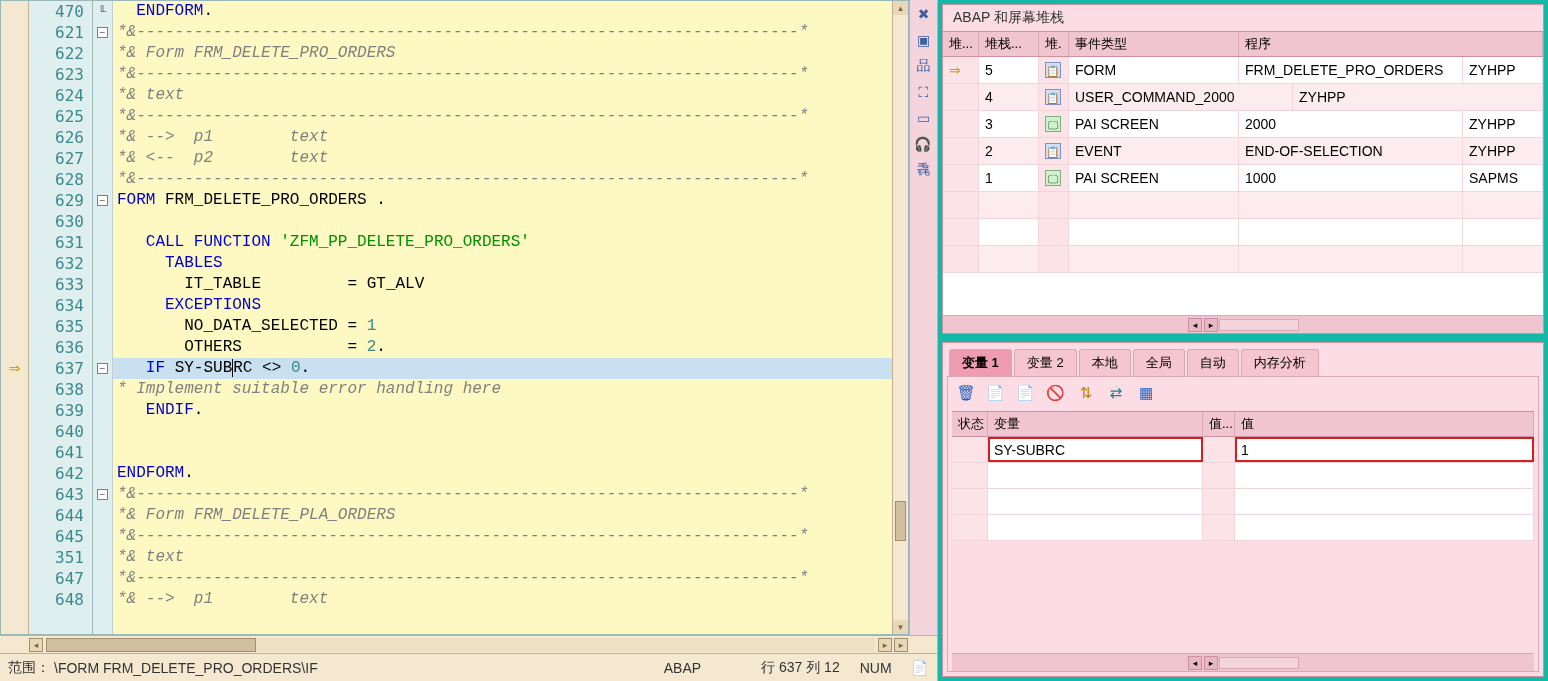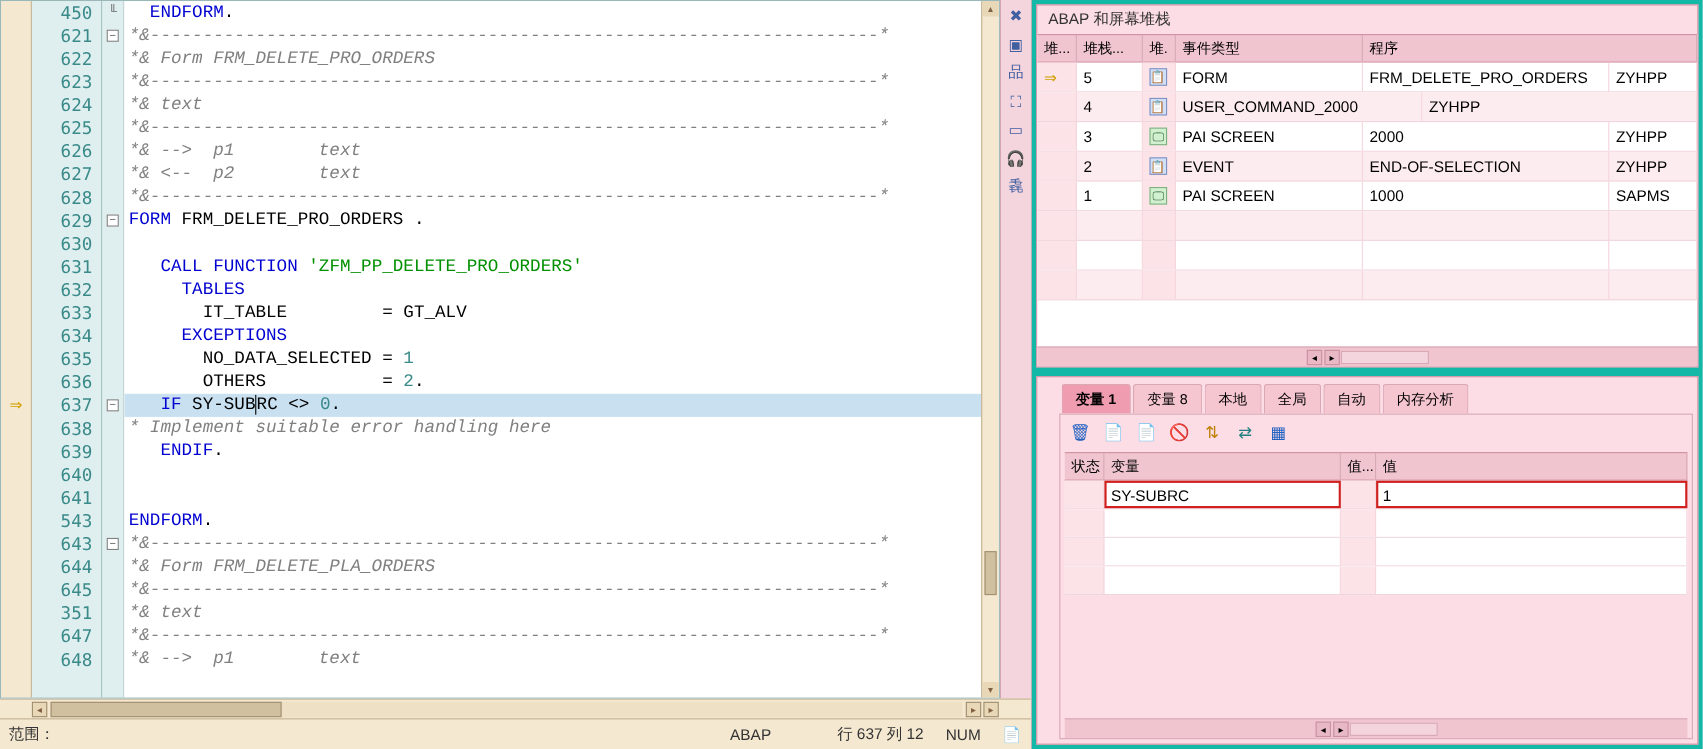--- a/index.html
+++ b/index.html
@@ -7,21 +7,21 @@
 .left-panel { width: 938px; height: 681px; display: flex; flex-direction: column; border-right: 1px solid #d4a5b0; }
 .code-area { flex: 1; display: flex; background: #dfeeee; border: 1px solid #9bb8b8; position: relative; }
 .marker-gutter { width: 28px; background: #f5e8d0; border-right: 1px solid #c0b090; }
 .marker-gutter .marker-row { height: 21px; }
 .marker-gutter .exec-arrow { color: #d4a000; font-size: 14px; text-align: center; line-height: 21px; }
 .line-gutter { width: 64px; background: #dfeeee; text-align: right; padding-right: 8px; border-right: 1px solid #9bb8b8; }
 .line-gutter .ln { height: 21px; line-height: 21px; color: #3a8a8a; font-family: Consolas, monospace; font-size: 16px; }
 .fold-gutter { width: 20px; background: #dfeeee; border-right: 1px solid #c0d0d0; }
 .fold-gutter .fold-row { height: 21px; line-height: 21px; text-align: center; color: #666; font-size: 11px; }
 .fold-box { display: inline-block; width: 11px; height: 11px; border: 1px solid #808080; background: #fff; line-height: 9px; font-size: 10px; color: #555; cursor: pointer; }
-.code-text { flex: 1; background: #ffffff; font-family: Consolas, "Courier New", monospace; font-size: 16px; line-height: 21px; white-space: pre; overflow: hidden; position: relative; }
+.code-text { flex: 1; background: #fef9c3; font-family: Consolas, "Courier New", monospace; font-size: 16px; line-height: 21px; white-space: pre; overflow: hidden; position: relative; }
 .code-text .cl { height: 21px; padding-left: 4px; }
 .code-text .cl.current { background: #c8e0f0; }
 .kw { color: #0000d0; }
 .comment { color: #808080; font-style: italic; }
 .string { color: #009000; }
 .num { color: #3a8a8a; }
 .op { color: #000; }
 .ident { color: #000; }
 .vscroll { width: 16px; background: #f5e8d0; border-left: 1px solid #c0b090; position: relative; }
 .vscroll .thumb { position: absolute; left: 2px; right: 2px; top: 500px; height: 40px; background: #d0c0a0; border: 1px solid #a09070; }
@@ -49,21 +49,21 @@
 .grid-row.alt { background: #fdecef; }
 .grid-row .gc { padding: 0 6px; border-right: 1px solid #f5d5dd; height: 100%; display: flex; align-items: center; overflow: hidden; white-space: nowrap; }
 .grid-row .gc.bg-pale { background: #fbe3e8; }
 .stack-arrow { color: #d4a000; font-size: 14px; }
 .type-icon { width: 16px; height: 16px; display: inline-block; text-align: center; font-size: 11px; line-height: 16px; }
 .type-icon.form { background: #d0e0f8; border: 1px solid #8090c0; color: #304080; }
 .type-icon.screen { background: #d0f0d0; border: 1px solid #80b080; color: #306030; }
 .grid-hscroll { height: 18px; background: #f0c5d0; border-top: 1px solid #d8a8b5; display: flex; align-items: center; justify-content: center; }
 .grid-hscroll .sbtn { width: 14px; height: 14px; background: #e8b8c5; border: 1px solid #c890a0; font-size: 9px; text-align: center; line-height: 12px; margin: 0 1px; }
 .grid-hscroll .strack { width: 80px; height: 12px; background: #f5d5dd; border: 1px solid #d8a8b5; }
-.vars-pane { margin: 4px; border: 1px solid #d090a0; background: #fcdde5; flex: 1; display: flex; flex-direction: column; padding-left: 16px; }
+.vars-pane { margin: 4px; border: 1px solid #d090a0; background: #fcdde5; flex: 1; display: flex; flex-direction: column; }
 .tabstrip { display: flex; padding: 6px 6px 0 6px; gap: 2px; align-items: flex-end; }
 .tab { padding: 4px 12px; background: #f5c5d0; border: 1px solid #d8a8b5; border-bottom: none; border-radius: 3px 3px 0 0; font-size: 13px; cursor: pointer; }
 .tab.active { background: #f09cb0; font-weight: bold; }
 .vars-content { flex: 1; border: 1px solid #d8a8b5; margin: 0 4px 4px 4px; background: #fcdde5; display: flex; flex-direction: column; }
 .vars-toolbar { display: flex; gap: 10px; padding: 6px 8px; align-items: center; }
 .vars-toolbar .vt-icon { width: 20px; height: 20px; font-size: 15px; cursor: pointer; display: flex; align-items: center; justify-content: center; }
 .vars-grid { flex: 1; margin: 2px 4px 0 4px; display: flex; flex-direction: column; }
 .vars-grid .grid-header { background: #f0c5d0; }
 .vars-row { display: flex; height: 26px; border-bottom: 1px solid #f0d5dd; align-items: center; background: #fff; font-size: 14px; }
 .vars-row .gc { padding: 0 6px; border-right: 1px solid #f5d5dd; height: 100%; display: flex; align-items: center; }
@@ -110,21 +110,21 @@
           <div class="marker-row"></div>
           <div class="marker-row"></div>
           <div class="marker-row"></div>
           <div class="marker-row"></div>
           <div class="marker-row"></div>
           <div class="marker-row"></div>
           <div class="marker-row"></div>
           <div class="marker-row"></div>
         </div>
       <div class="line-gutter" id="line-gutter">
-          <div class="ln">450</div>
+          <div class="ln">470</div>
           <div class="ln">621</div>
           <div class="ln">622</div>
           <div class="ln">623</div>
           <div class="ln">624</div>
           <div class="ln">625</div>
           <div class="ln">626</div>
           <div class="ln">627</div>
           <div class="ln">628</div>
           <div class="ln">629</div>
           <div class="ln">630</div>
@@ -132,21 +132,21 @@
           <div class="ln">632</div>
           <div class="ln">633</div>
           <div class="ln">634</div>
           <div class="ln">635</div>
           <div class="ln">636</div>
           <div class="ln">637</div>
           <div class="ln">638</div>
           <div class="ln">639</div>
           <div class="ln">640</div>
           <div class="ln">641</div>
-          <div class="ln">543</div>
+          <div class="ln">642</div>
           <div class="ln">643</div>
           <div class="ln">644</div>
           <div class="ln">645</div>
           <div class="ln">351</div>
           <div class="ln">647</div>
           <div class="ln">648</div>
         </div>
       <div class="fold-gutter" id="fold-gutter">
           <div class="fold-row">╙</div>
           <div class="fold-row"><span class="fold-box">−</span></div>
@@ -202,20 +202,21 @@
       <div class="track">
           <div class="thumb"></div>
         </div>
       <div class="arrow-btn">▸</div>
       <div class="arrow-btn">▸</div>
     </div>
     <div style="width:28px;"></div>
   </div>
   <div class="status-bar">
     <span class="seg">范围：</span>
+    <span class="seg" style="margin-left:-16px;">\FORM FRM_DELETE_PRO_ORDERS\IF</span>
     <span class="spacer"></span>
     <span class="seg">ABAP</span>
     <span class="seg" style="margin-left:40px;">行 637 列  12</span>
     <span class="seg" style="">NUM</span>
     <span style="color:#c09000;">📄</span>
   </div>
 </div>
 
 <div class="right-panel">
   <div class="stack-pane">
@@ -317,21 +318,21 @@
         <div class="sbtn">◂</div>
         <div class="sbtn">▸</div>
         <div class="strack"></div>
       </div>
     </div>
   </div>
 
   <div class="vars-pane">
     <div class="tabstrip" id="vars-tabs">
         <div class="tab active">变量 1</div>
-        <div class="tab">变量 8</div>
+        <div class="tab">变量 2</div>
         <div class="tab">本地</div>
         <div class="tab">全局</div>
         <div class="tab">自动</div>
         <div class="tab">内存分析</div>
       </div>
     <div class="vars-content">
       <div class="vars-toolbar">
         <span class="vt-icon" style="color:#2060c0;">🗑</span>
         <span class="vt-icon" style="color:#209020;">📄</span>
         <span class="vt-icon" style="color:#888;">📄</span>

